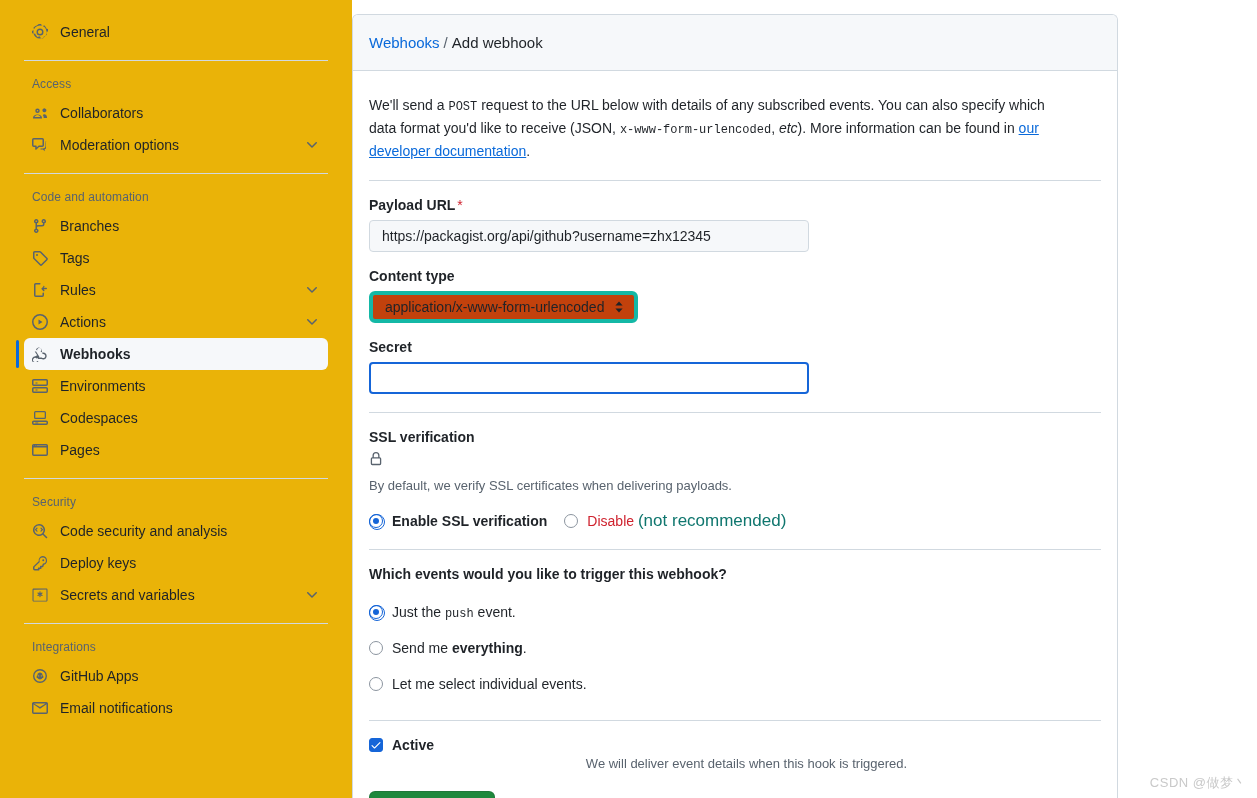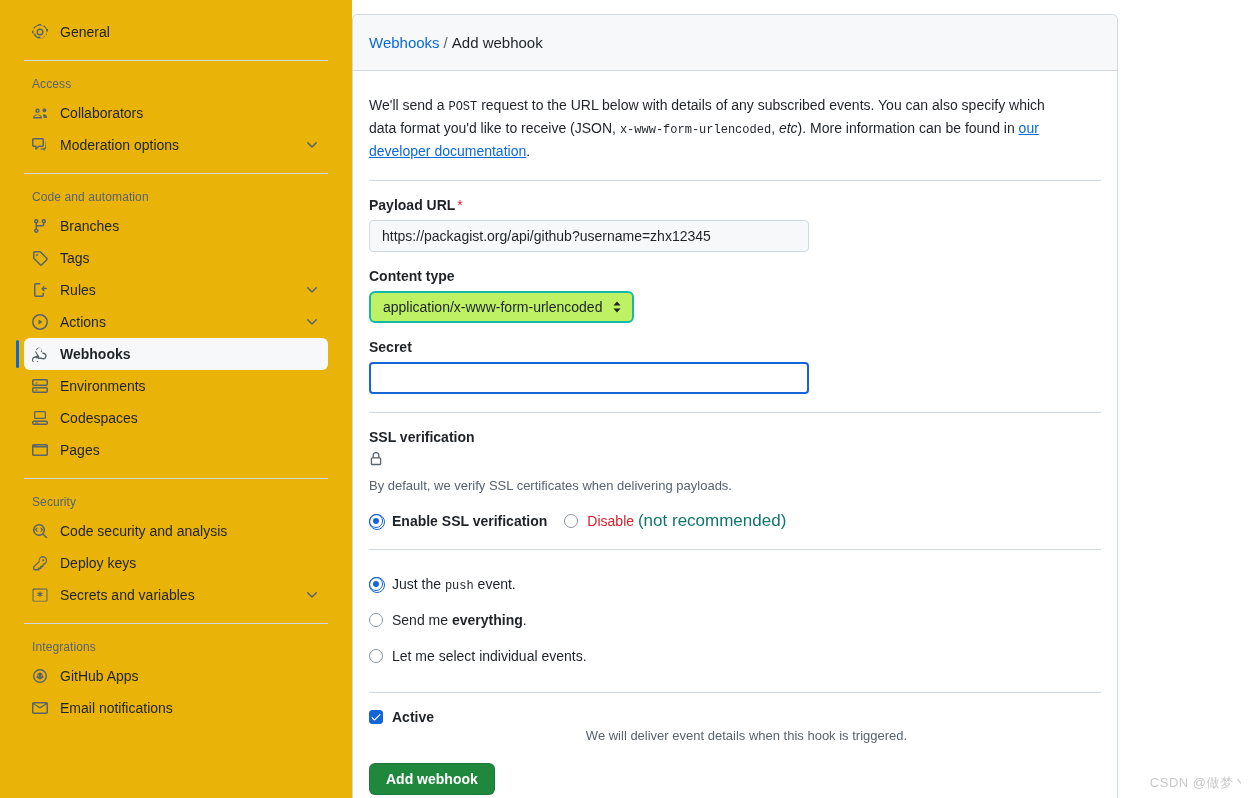--- a/index.html
+++ b/index.html
@@ -169,22 +169,22 @@
   .select-wrap {
     position: relative;
     display: inline-block;
   }
   .select-box {
     display: flex;
     align-items: center;
     height: 32px;
     padding: 0 10px 0 12px;
     font-size: 14px;
-    background: #bef264;
-    border: 2px solid #14b8a6;
+    background: #c2410c;
+    border: 4px solid #14b8a6;
     border-radius: 6px;
     color: #1f2328;
     cursor: pointer;
     min-width: 260px;
     justify-content: space-between;
   }
   .select-box .caret {
     margin-left: 10px;
     color: #1f2328;
     display: inline-flex;
@@ -556,20 +556,21 @@
               <span class="danger">Disable</span>
               <span class="danger-sub">(not recommended)</span>
             </span>
           </label>
         </div>
       </div>
 
       <div class="hr"></div>
 
       <div class="field">
+        <div class="question">Which events would you like to trigger this webhook?</div>
         <div class="radio-stack" id="events-stack">
             <label class="radio-opt">
               <span class="radio checked"></span>
               <span><span>Just the </span><code class="mono">push</code><span> event.</span></span>
             </label>
             <label class="radio-opt">
               <span class="radio"></span>
               <span><span>Send me </span><strong>everything</strong><span>.</span></span>
             </label>
             <label class="radio-opt">

